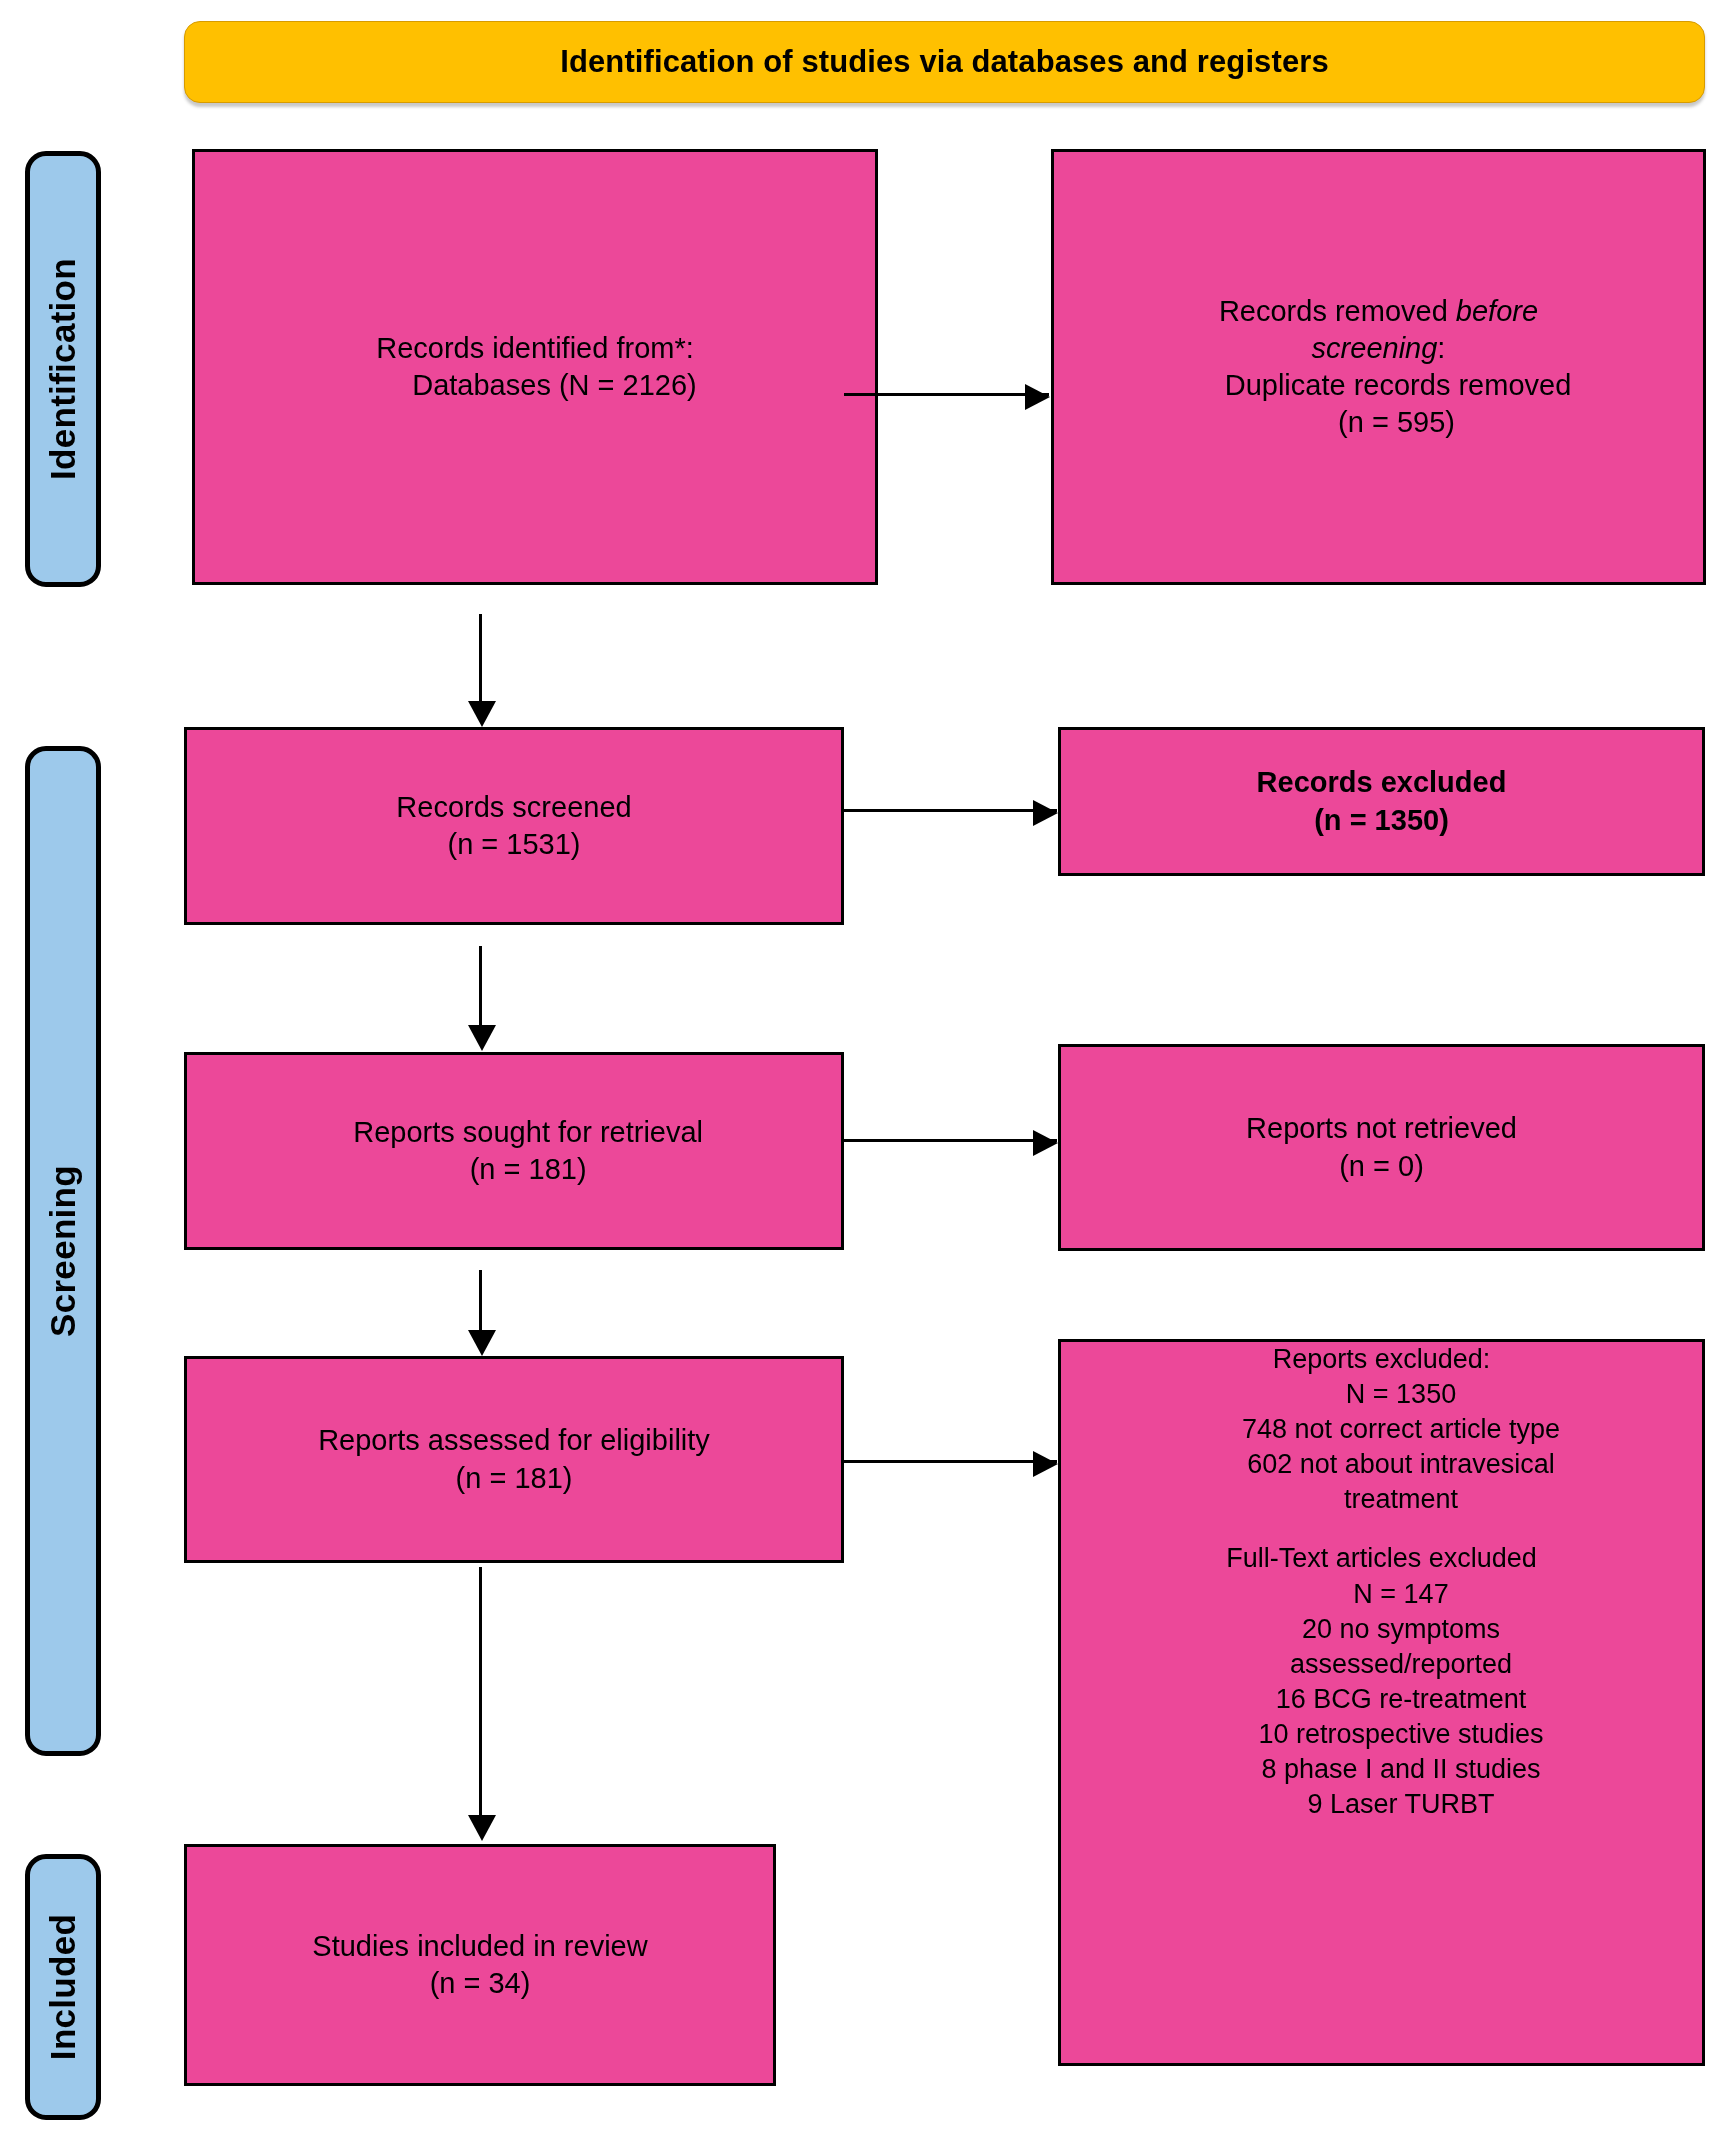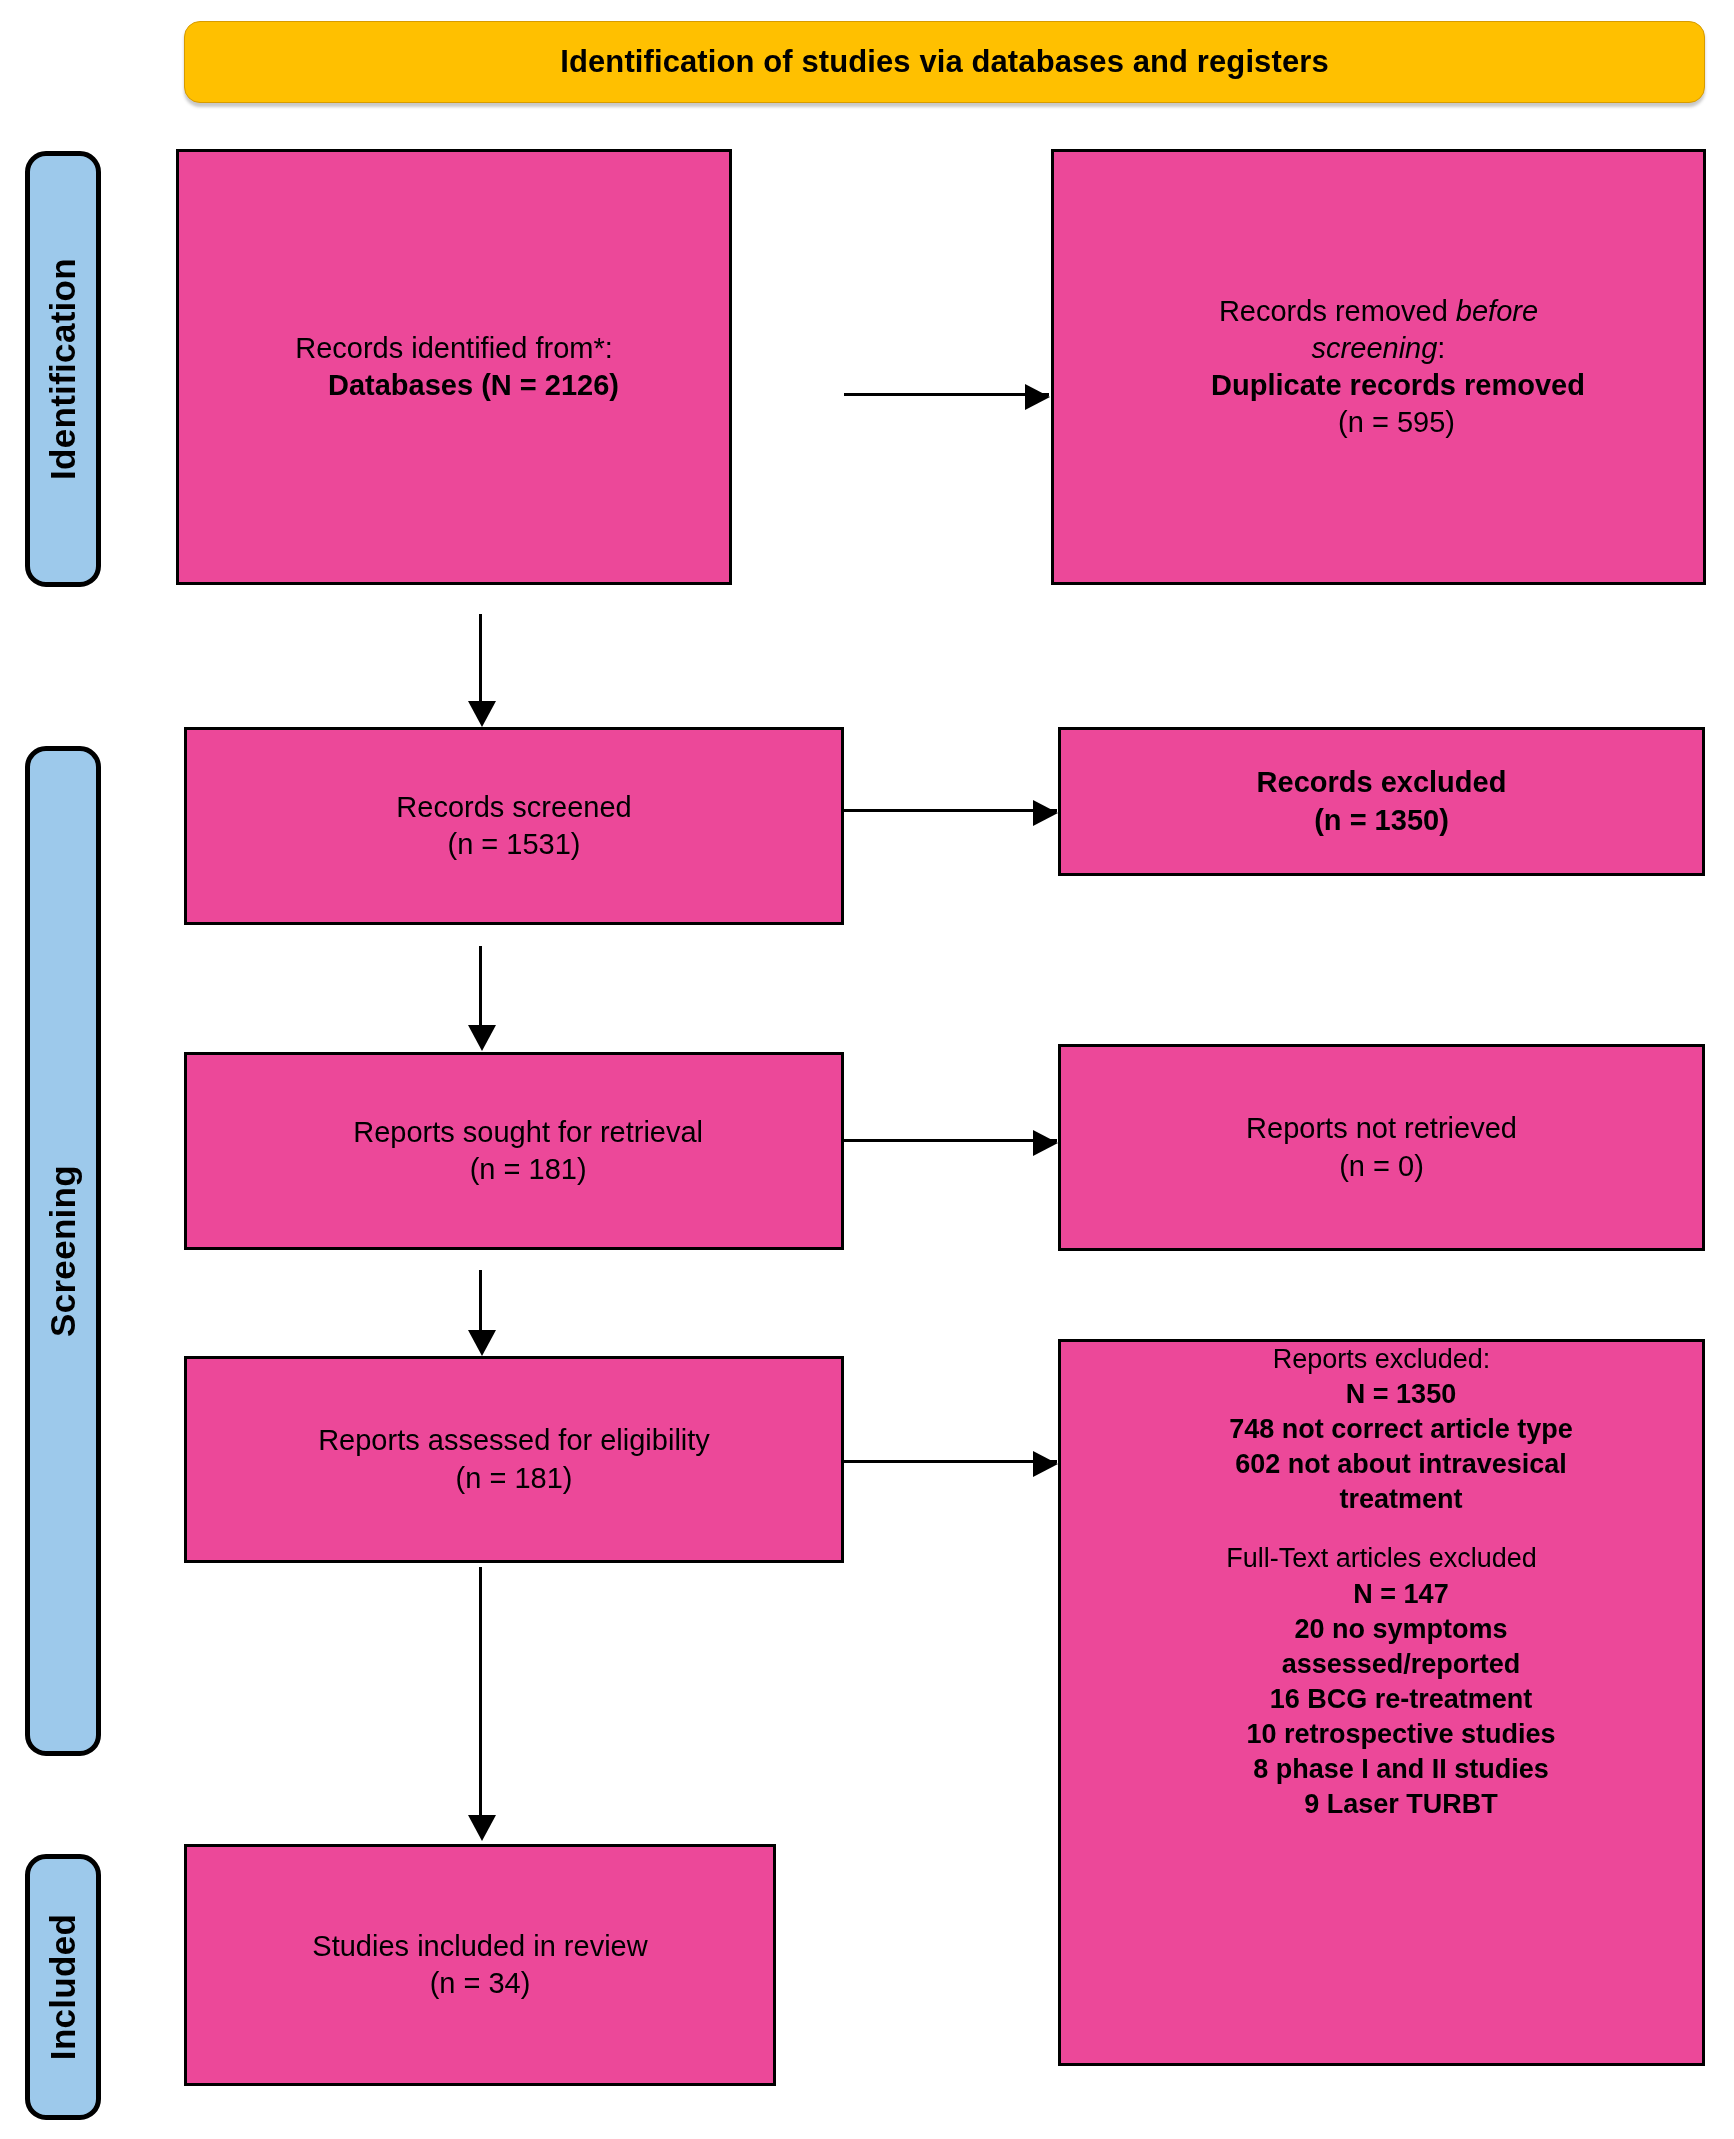--- a/index.html
+++ b/index.html
@@ -77,26 +77,26 @@
     justify-content: center;
     padding: 0 18.7px;
     align-items: center;
   }
   .flow-box .line {
     font-size: 29px;
     color: #000000;
     line-height: 1.28;
     white-space: pre-wrap;
   }
-  .flow-box .line.indent  { padding-left: 39px; font-weight: bold; }
+  .flow-box .line.indent  { padding-left: 39px; }
   .flow-box .line.indent2 { padding-left: 36px; }
   .flow-box .line.spacer  { height: 24px; }
 
   
-  #box-identified   { left: 176px;  top: 149px;  width: 556px; height: 436px; }
+  #box-identified   { left: 192px;  top: 149px;  width: 686px; height: 436px; }
   #box-removed      { left: 1051px; top: 149px;  width: 655px; height: 436px; }
   #box-screened     { left: 184px;  top: 727px; width: 660px; height: 198px; }
   #box-excluded-rec { left: 1058px; top: 727px; width: 647px; height: 149px; font-weight: bold; }
   #box-sought       { left: 184px;  top: 1052px; width: 660px; height: 198px; padding-left: 47px; }
   #box-notretrieved { left: 1058px; top: 1044px; width: 647px; height: 207px; }
   #box-assessed     { left: 184px;  top: 1356px; width: 660px; height: 207px; }
   #box-repexcluded  { left: 1058px; top: 1339px; width: 647px; height: 727px; }
   #box-included     { left: 184px;  top: 1844px; width: 592px; height: 242px; }
 
   #box-repexcluded { justify-content: flex-start; }

